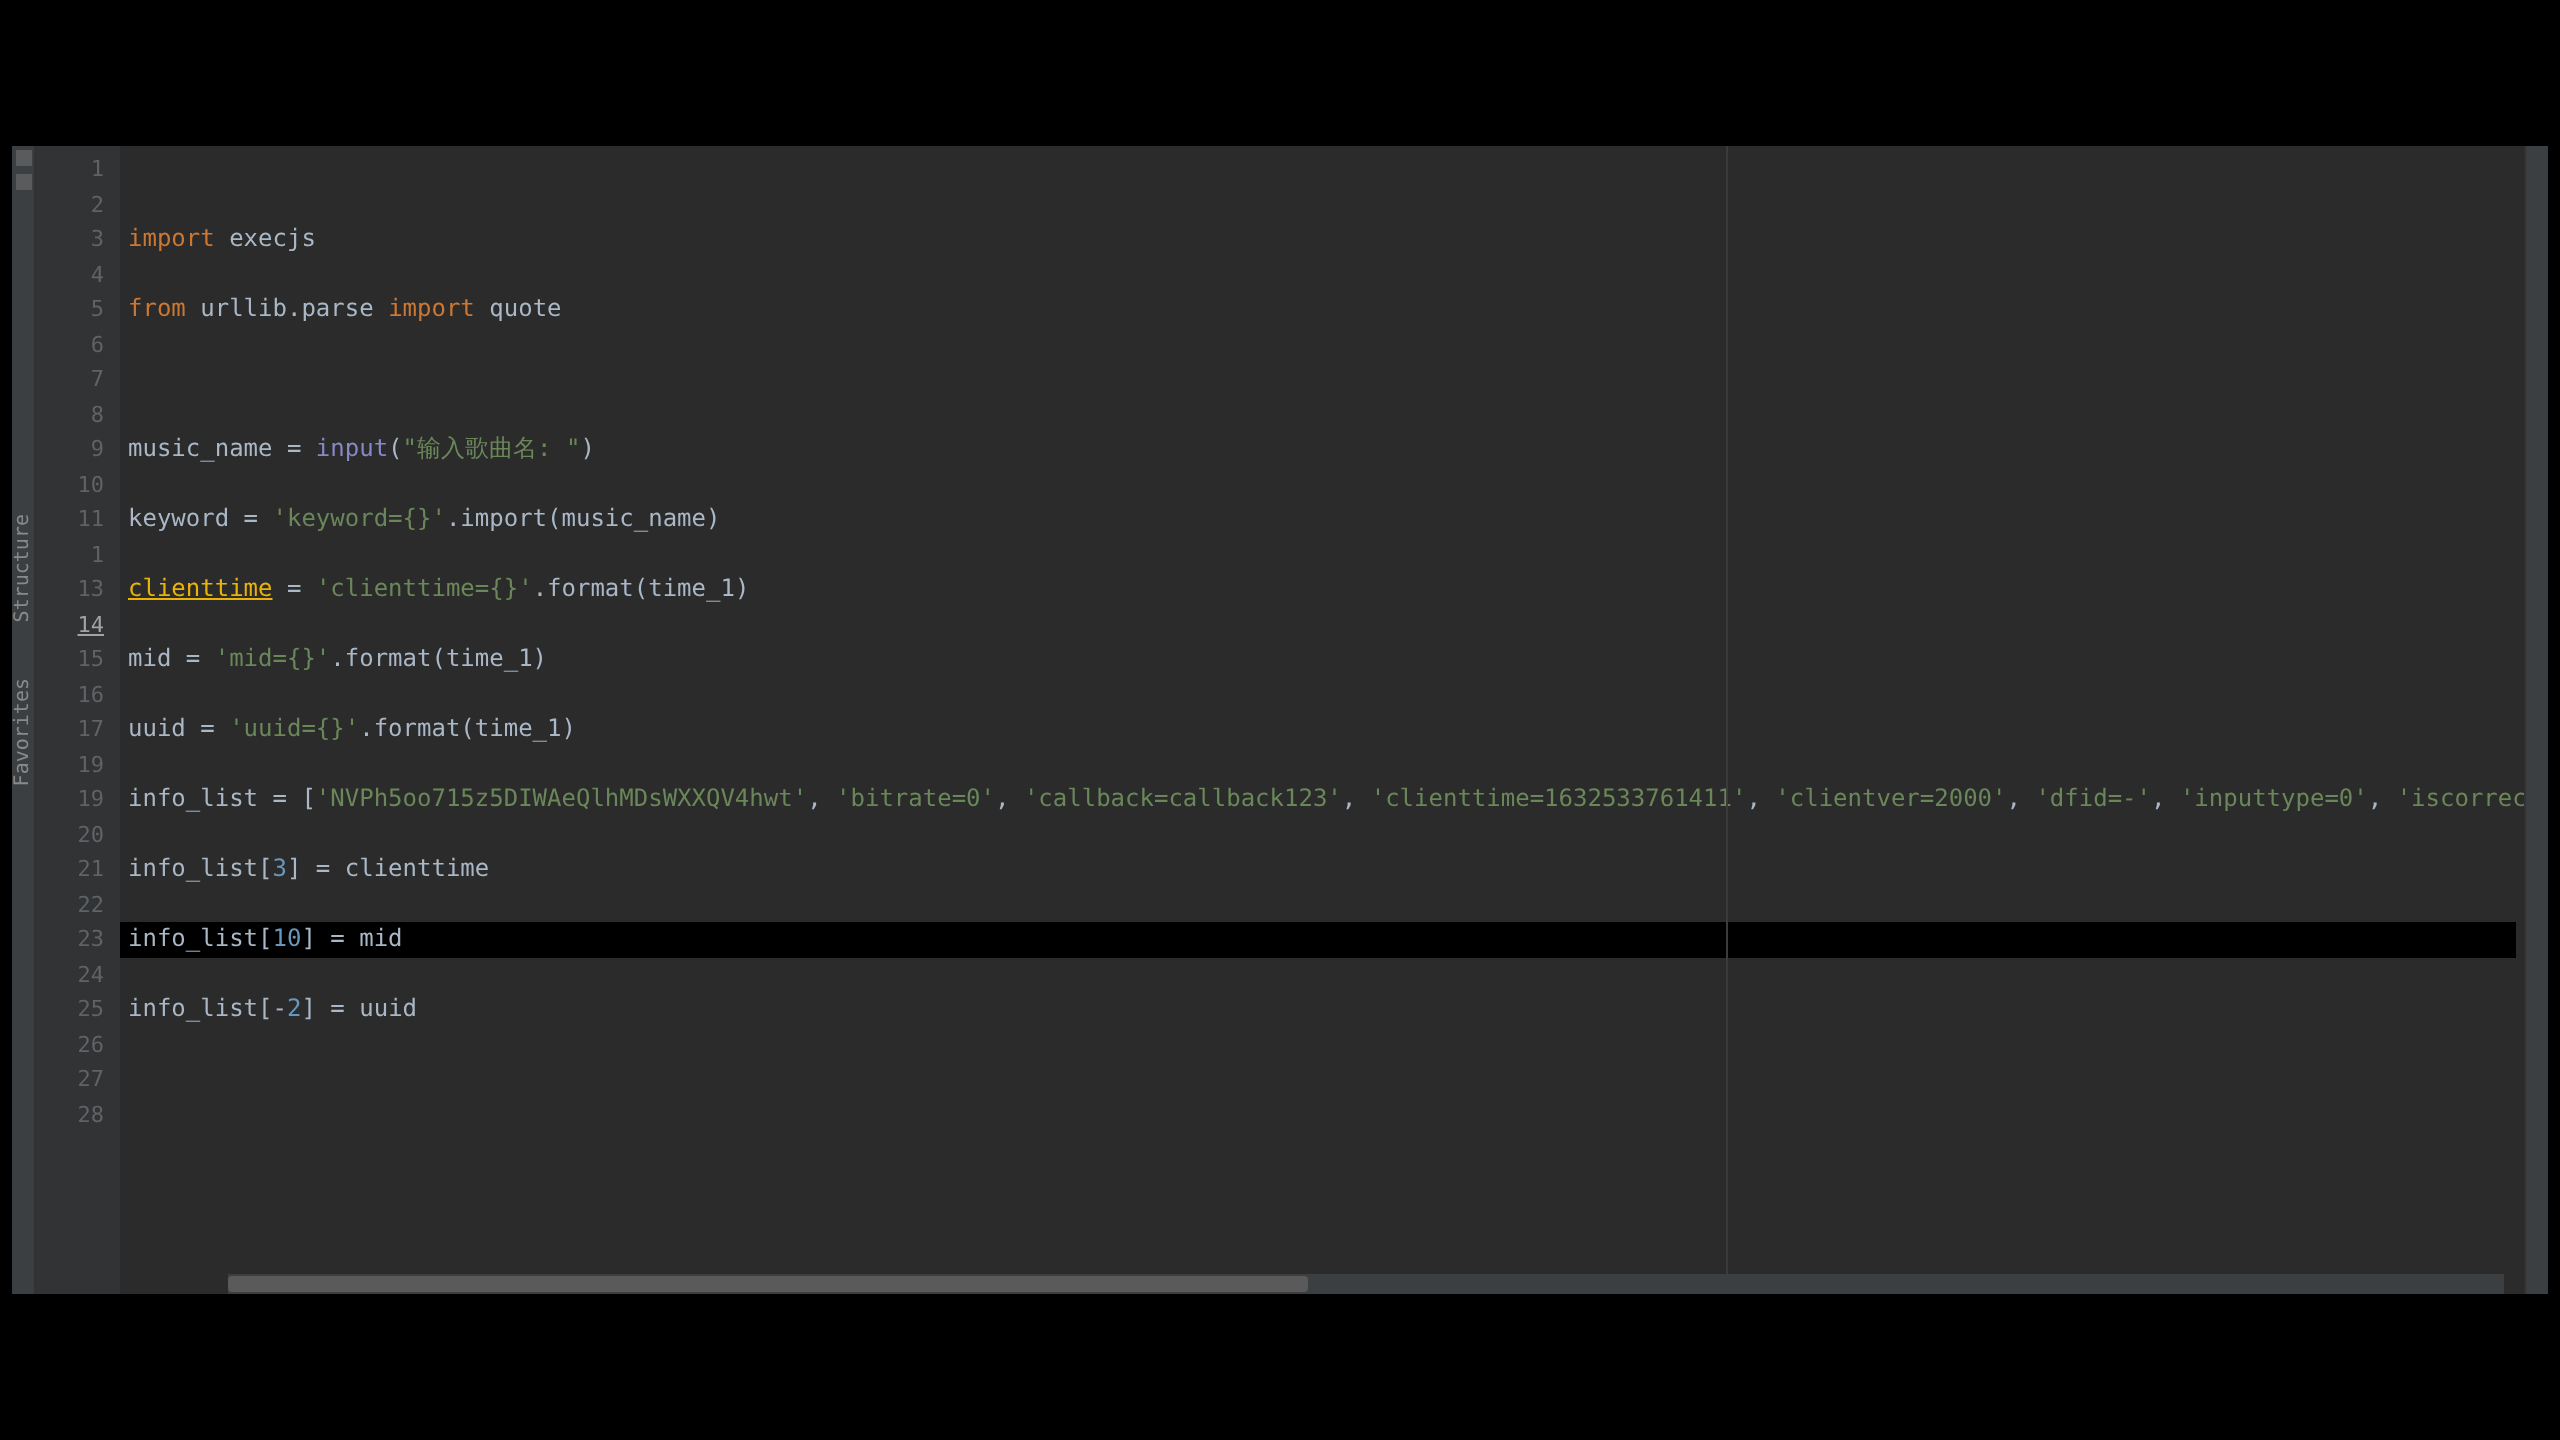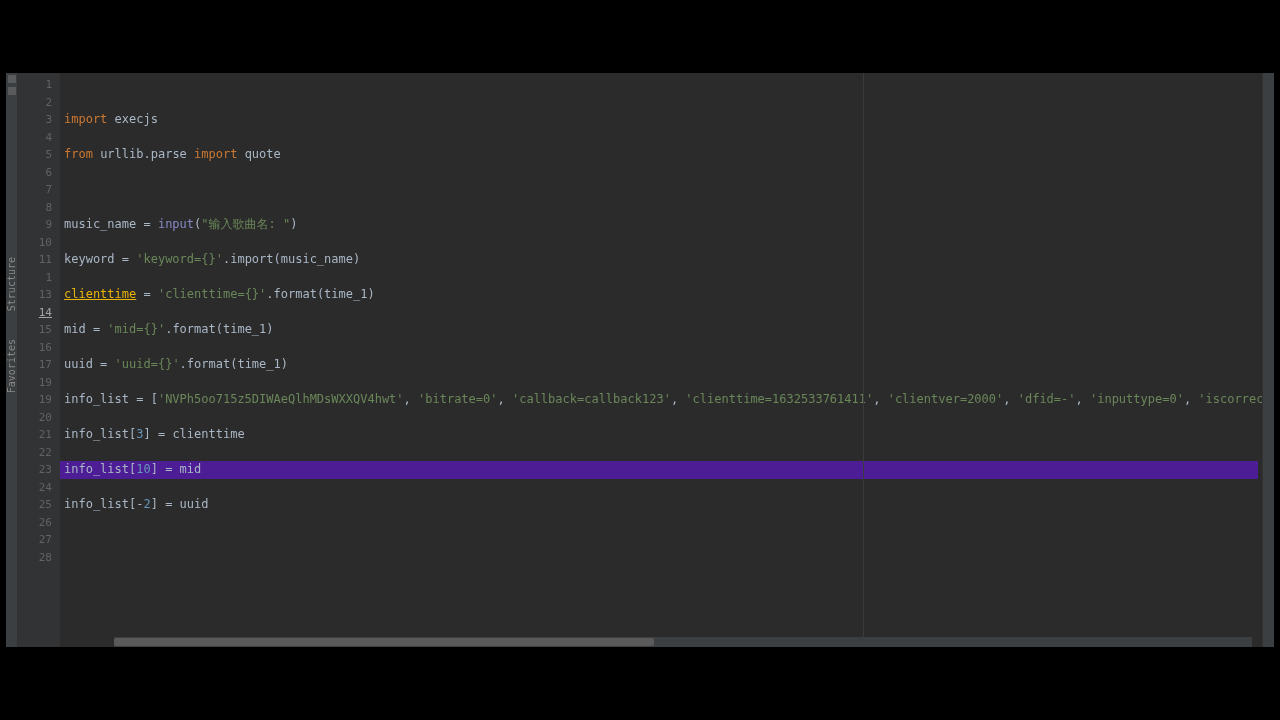--- a/index.html
+++ b/index.html
@@ -54,21 +54,21 @@
   color: #a9b7c6;
   padding: 3px 4px;
   line-height: 17.5px;
   white-space: pre;
   overflow: hidden;
   position: relative;
   font-size: 12px;
 }
 .editor .line { height: 17.5px; }
 .editor .current-line {
-  background: #4c1d95;
+  background: #000000;
   margin-left: -4px;
   padding-left: 4px;
 }
 .margin-guide {
   position: absolute;
   left: 803px;
   top: 0;
   bottom: 0;
   width: 1px;
   background: #3b3b3b;

